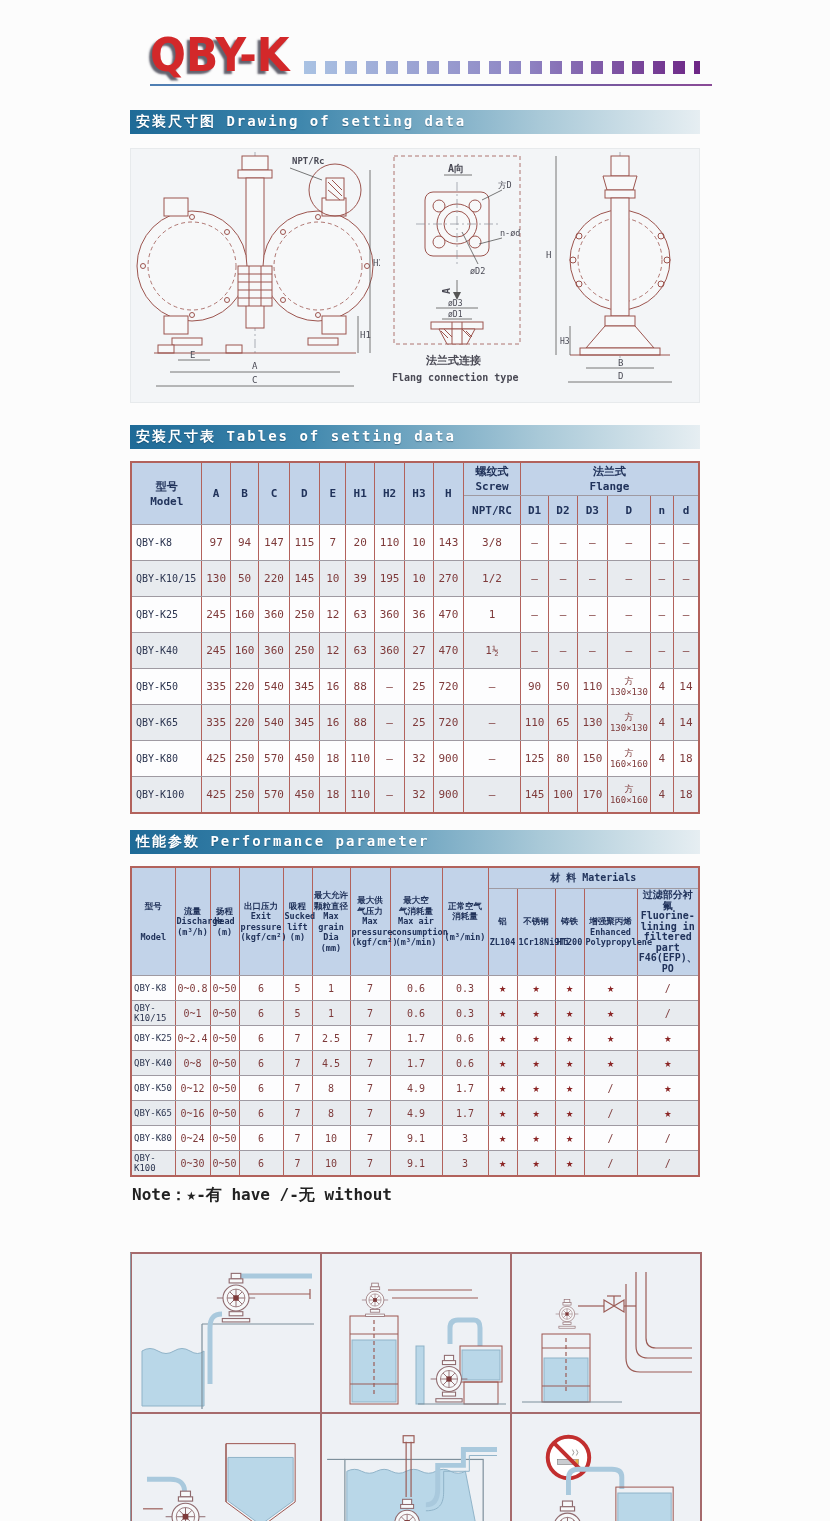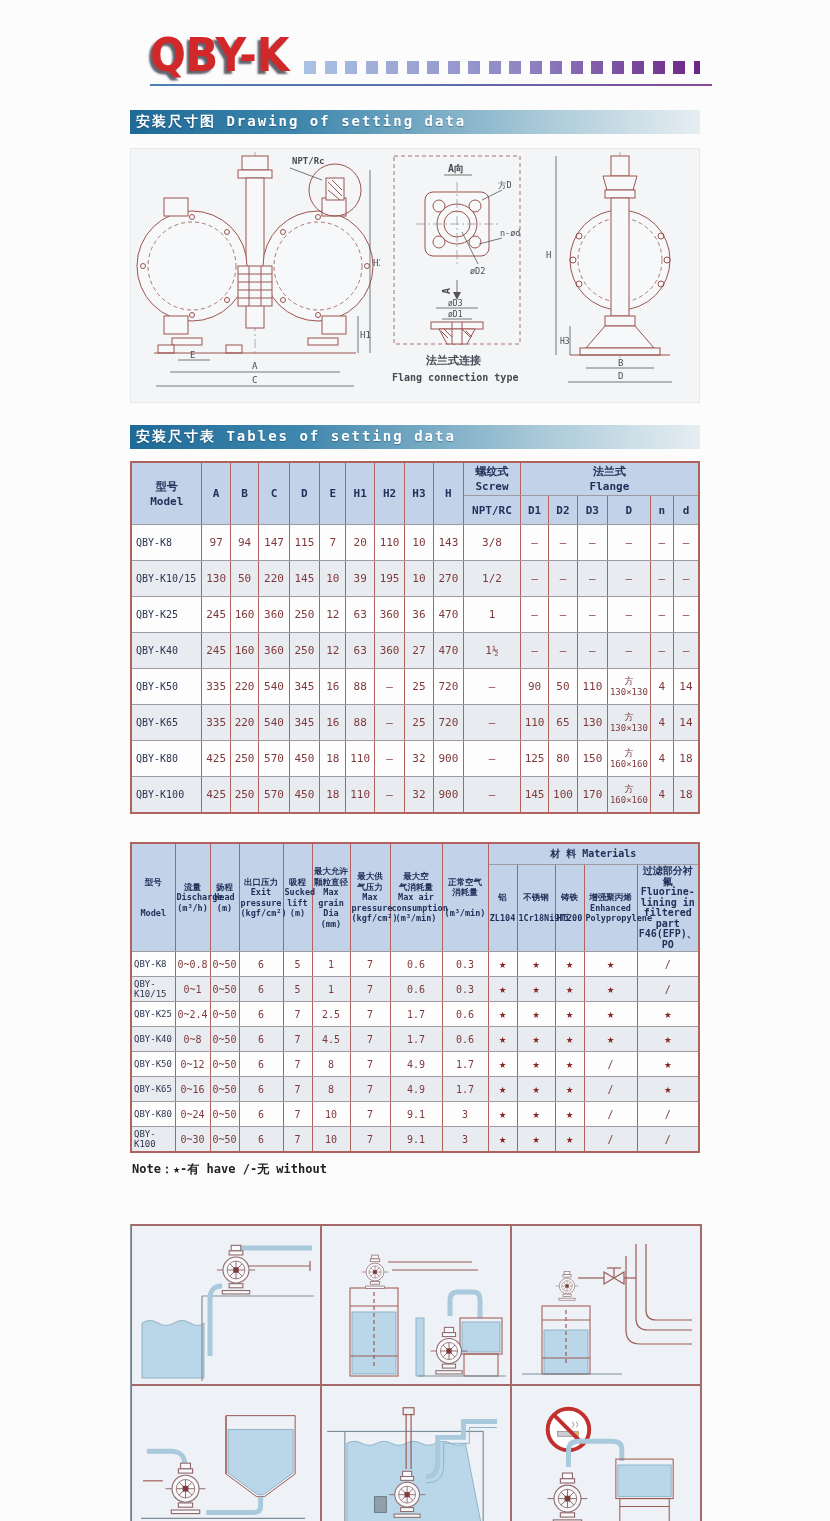--- a/index.html
+++ b/index.html
@@ -63,21 +63,21 @@
   .dim-table tbody tr:nth-child(even) td{background:#e8ebef;}
   .dim-table tbody tr:nth-child(odd) td{background:#fdfdfe;}
   .perf-table th{font-size:8.5px;line-height:10.5px;font-weight:bold;}
   .perf-table td{font-size:10px;color:#7e3a3a;height:22px;}
   .perf-table tbody tr:nth-child(even) td{background:#e8ebef;}
   .perf-table tbody tr:nth-child(odd) td{background:#fdfdfe;}
   td.c-model{color:#2c3550;font-size:10px;text-align:left;padding-left:4px;}
   .perf-table td.c-model{font-size:9px;padding-left:2px;}
   td.c-multi{font-size:9px;line-height:11px;}
   td.c-star{color:#8b2525;font-size:12px;}
-  .note-line{margin:8px 0 8px 2px;font-size:12px;color:#222;
+  .note-line{margin:8px 0 8px 2px;font-size:16px;color:#222;
     font-family:"DejaVu Sans Mono","Liberation Mono",monospace;font-weight:bold;}.gap2{height:16px}.gap3{height:24px}.gap4{height:22px}
 
   
   .install-grid{
     width:570px;margin-top:14px;display:grid;
     grid-template-columns:1fr 1fr 1fr;grid-template-rows:160px 163px;
     border:1.5px solid #a66a6c;border-left-color:#8e9aa4;
   }
   .install-cell{background:#eef1f5;border:1px solid #a66a6c;position:relative;}
   .pipe{stroke:#a9c9dd;stroke-width:5;fill:none;}
@@ -450,20 +450,23 @@
           <td class="c-multi">方
 160×160</td>
           <td>4</td>
           <td>18</td>
         </tr>
       </tbody>
   </table>
 
   <div class="gap2"></div>
 
+  <div class="secbar">
+    <span>性能参数 Performance parameter</span>
+  </div>
 
   <table class="perf-table">
     <colgroup>
       <col style="width:44px">
         <col style="width:35px">
         <col style="width:29px">
         <col style="width:44px">
       <col style="width:29px">
         <col style="width:38px">
         <col style="width:40px">

